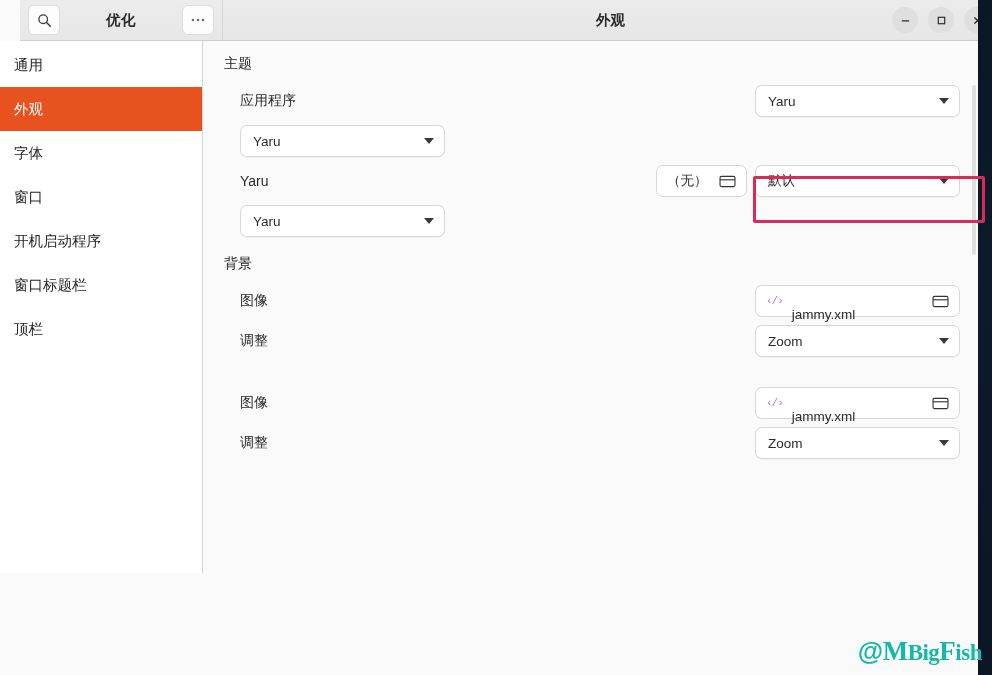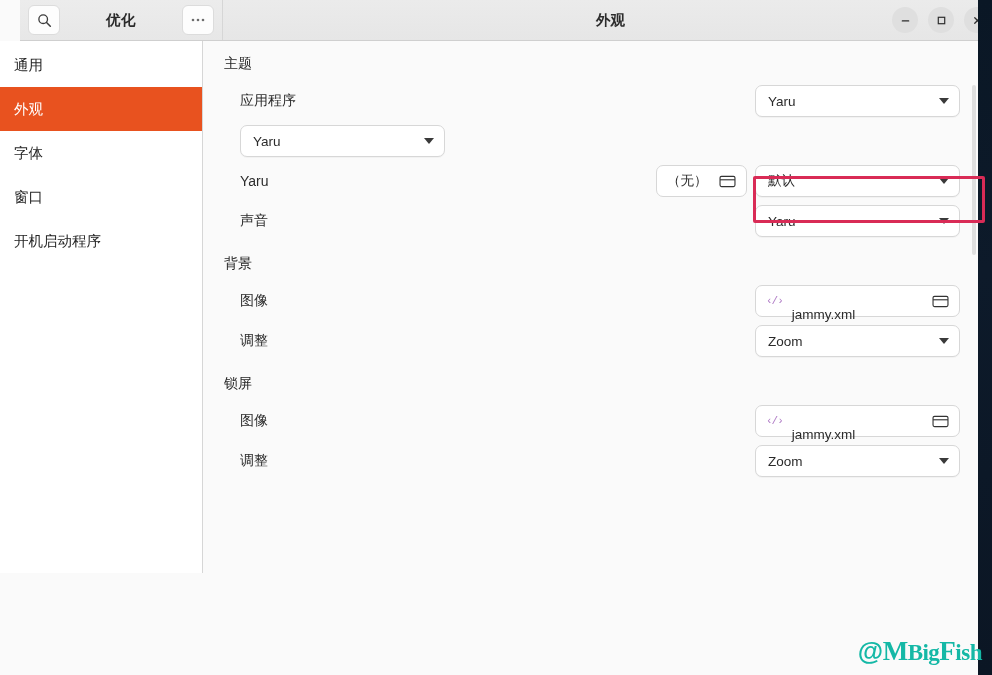--- a/index.html
+++ b/index.html
@@ -356,20 +356,26 @@
         </div>
         <div class="side-item">
           <span>字体</span>
         </div>
         <div class="side-item">
           <span>窗口</span>
         </div>
         <div class="side-item">
           <span>开机启动程序</span>
         </div>
+        <div class="side-item">
+          <span>窗口标题栏</span>
+        </div>
+        <div class="side-item">
+          <span>顶栏</span>
+        </div>
       </div>
 
       <div class="content">
 
         <div class="scroll-hint"></div>
 
         <div class="spacer-md"></div>
 
         <div class="group-title">主题</div>
         <div class="spacer-sm"></div>
@@ -405,21 +411,20 @@
               </svg>
             </div>
             <div class="combo">
               <span>默认</span>
               <span class="caret"></span>
             </div>
           </div>
         </div>
 
         <div class="row">
-          <div class="row-label">声音</div>
           <div class="row-ctrl">
             <div class="combo">
               <span>Yaru</span>
               <span class="caret"></span>
             </div>
           </div>
         </div>
 
         <div class="spacer-md"></div>
 
@@ -445,21 +450,20 @@
           <div class="row-ctrl">
             <div class="combo">
               <span>Zoom</span>
               <span class="caret"></span>
             </div>
           </div>
         </div>
 
         <div class="spacer-md"></div>
 
-        <div class="group-title">锁屏</div>
         <div class="spacer-sm"></div>
 
         <div class="row">
           <div class="row-label">图像</div>
           <div class="row-ctrl">
             <div class="filebtn wide">
               <span class="code-icon">‹/›</span>
               <span class="fname">jammy.xml</span>
               <svg class="folder-svg" width="17" height="14" viewBox="0 0 18 15">
                 <rect x="1" y="2.5" width="16" height="11" rx="1.6" fill="none" stroke="#333" stroke-width="1.2"></rect>

